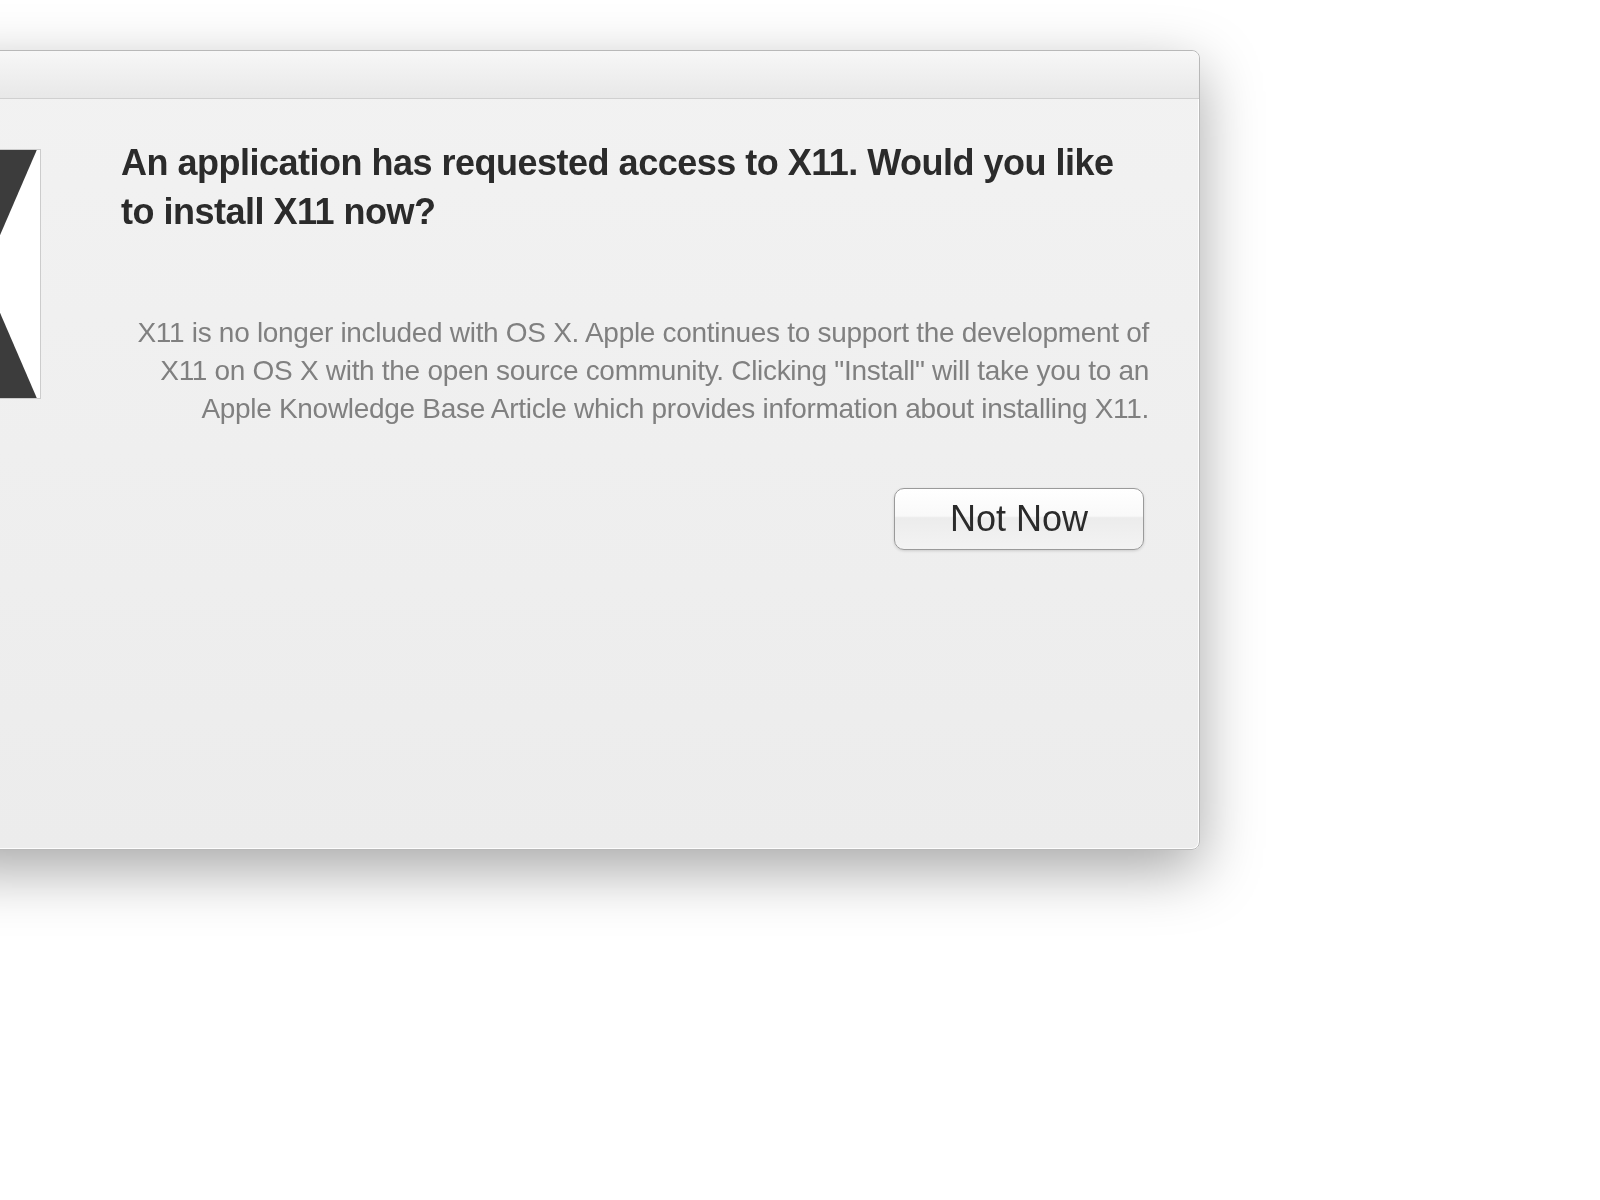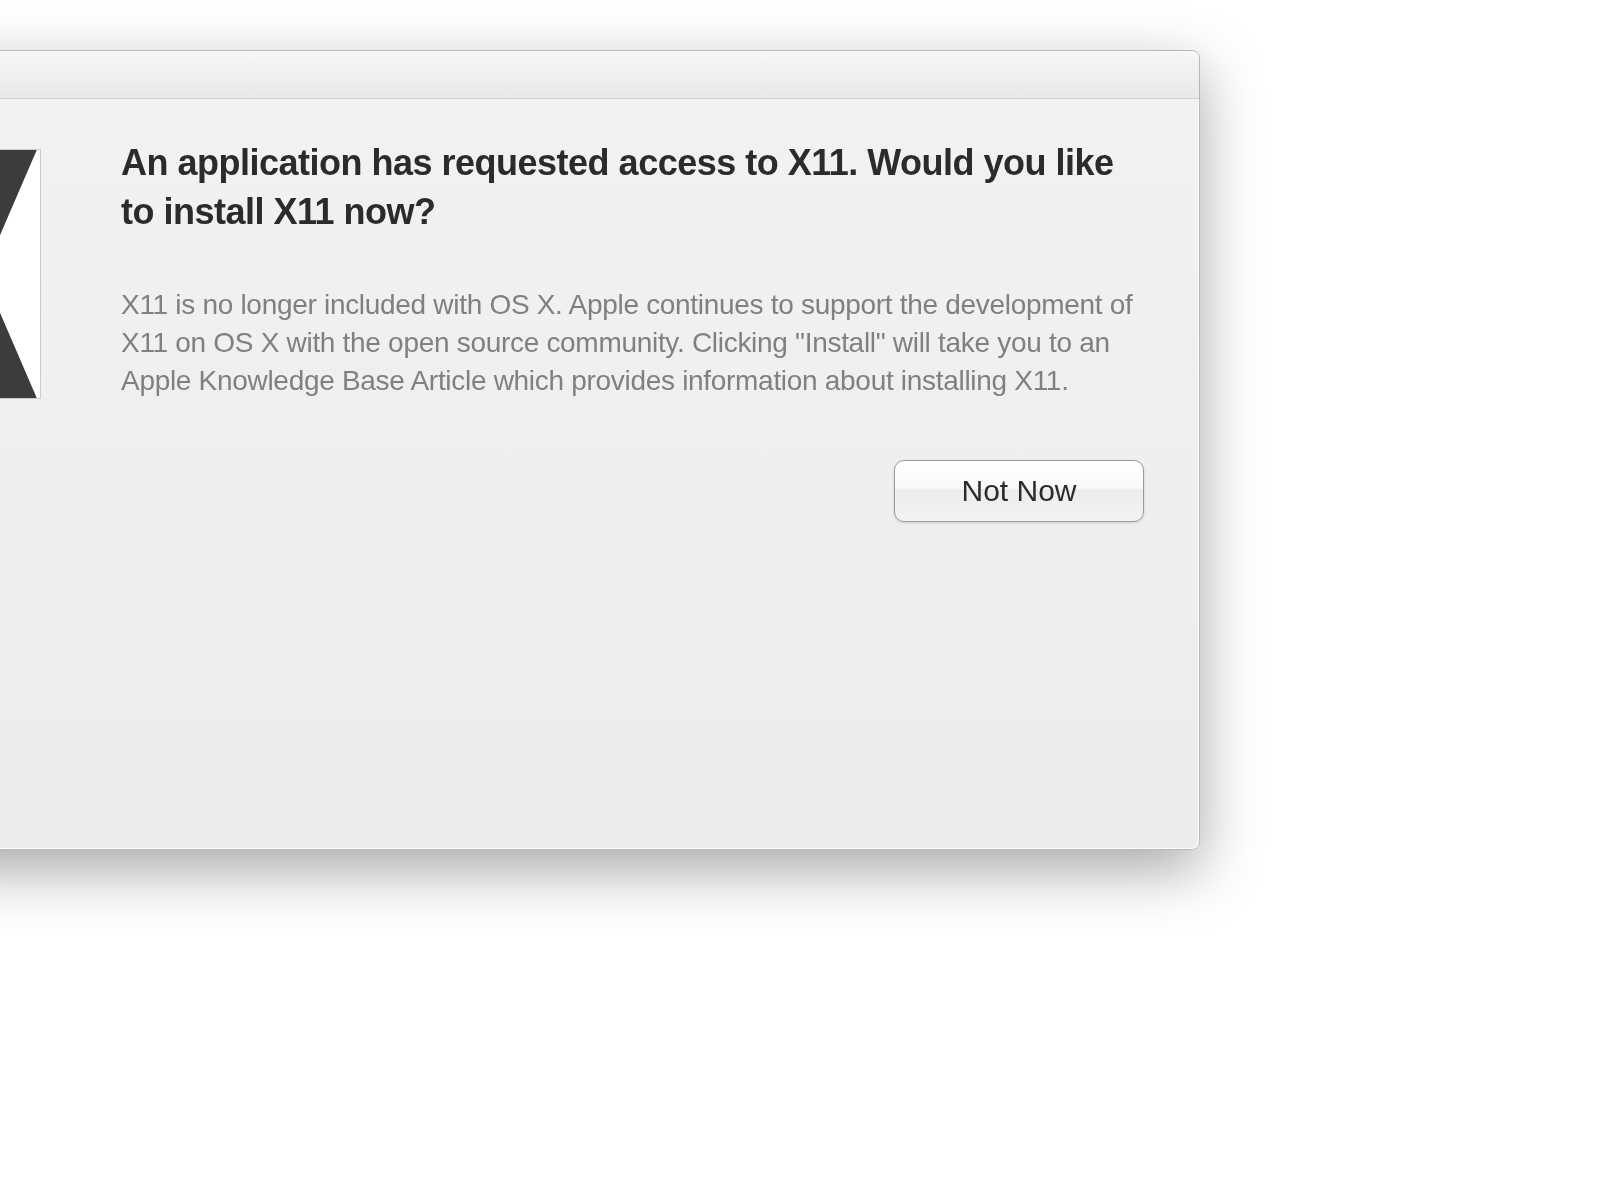--- a/index.html
+++ b/index.html
@@ -71,49 +71,50 @@
     .text-column {
       flex: 1;
       padding-left: 20px;
     }
     
     .dialog-heading {
       font-size: 36px;
       font-weight: bold;
       color: #2b2b2b;
       line-height: 1.35;
-      margin-bottom: 50px;
+      margin-bottom: 78px;
       letter-spacing: -0.5px;
     }
     
     .dialog-body {
       font-size: 28px;
       color: #808080;
       line-height: 1.35;
       letter-spacing: -0.3px;
+      text-align: right;
     }
     
     .button-row {
       display: flex;
       justify-content: flex-end;
       gap: 28px;
       padding: 30px 55px 50px 0;
     }
     
     .mac-button {
       min-width: 250px;
       height: 62px;
       border-radius: 10px;
       border: 1px solid #9a9a9a;
       background: linear-gradient(to bottom, #ffffff 0%, #f9f9f9 45%, #ececec 48%, #f3f3f3 100%);
       box-shadow: 
         0 1px 0 rgba(255,255,255,1) inset,
         0 1px 3px rgba(0,0,0,0.15);
       font-family: inherit;
-      font-size: 30px;
+      font-size: 36px;
       color: #2b2b2b;
       cursor: pointer;
       padding: 0 27px;
     }
   </style>
 </head>
 <body>
 
 <div class="dialog">
   <div class="dialog-titlebar"></div>

